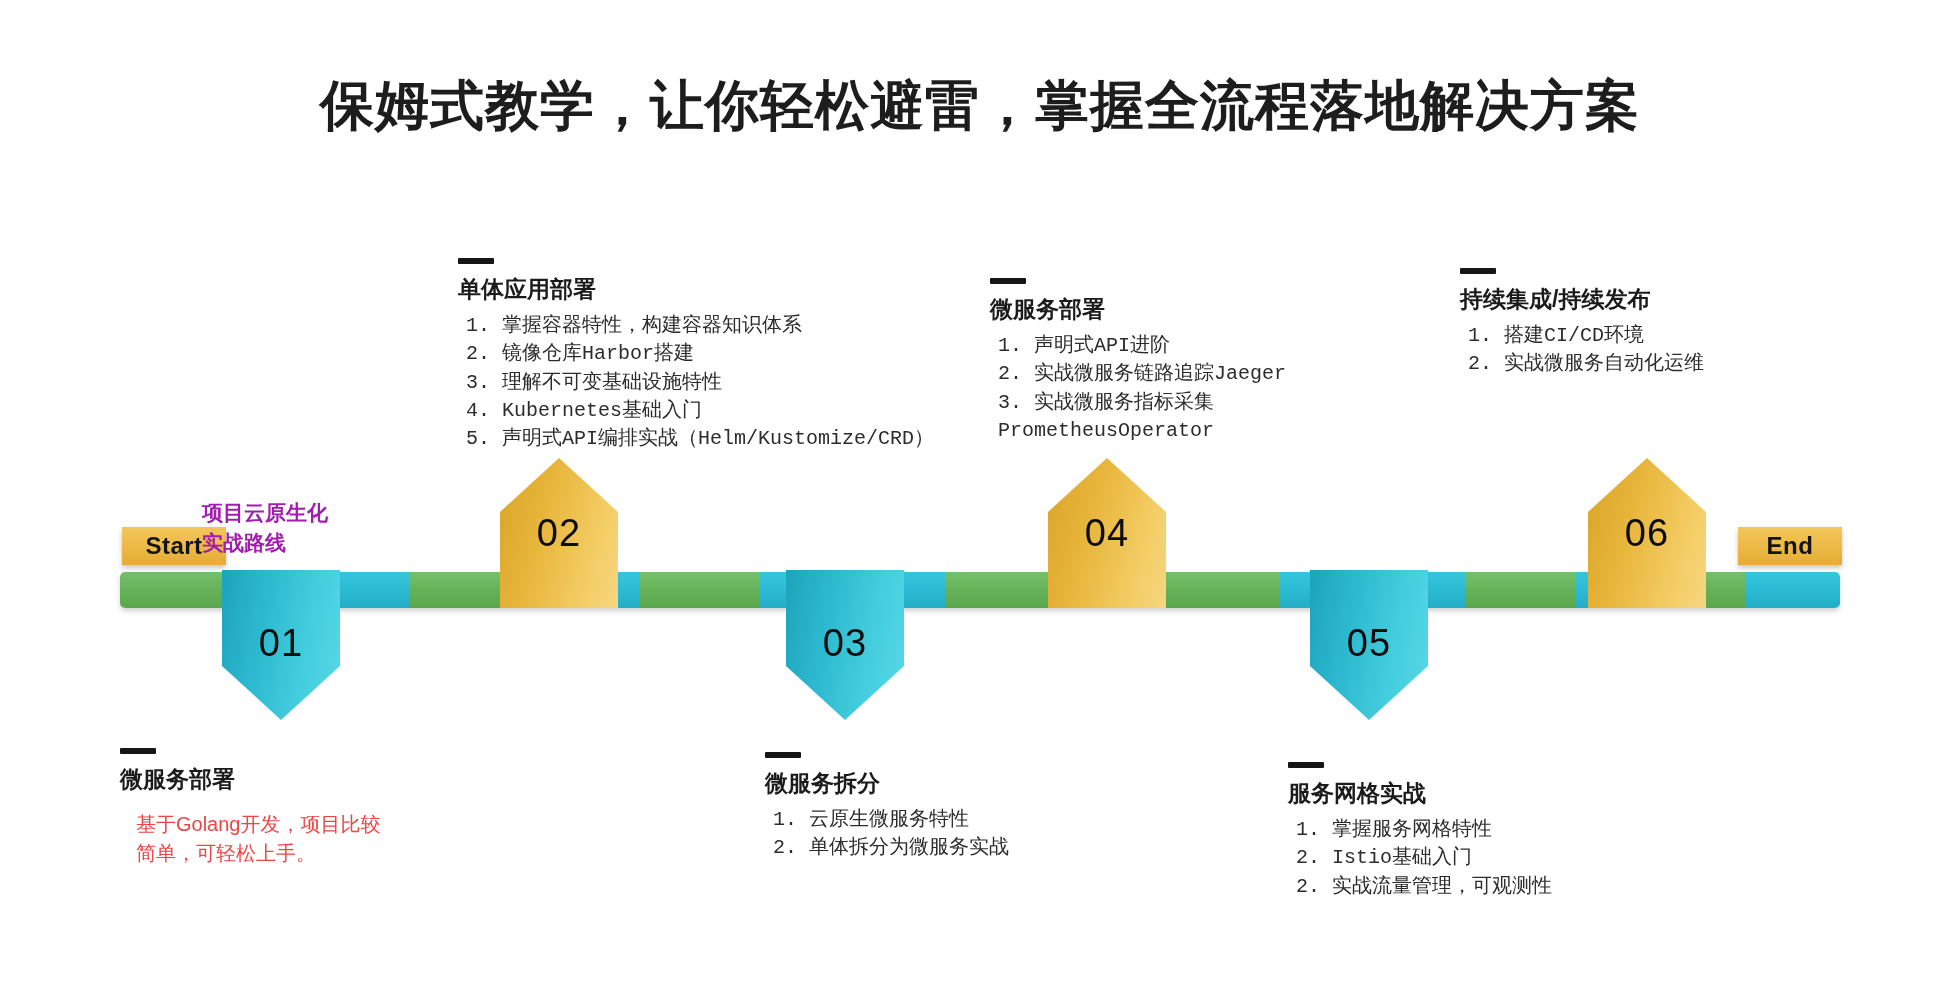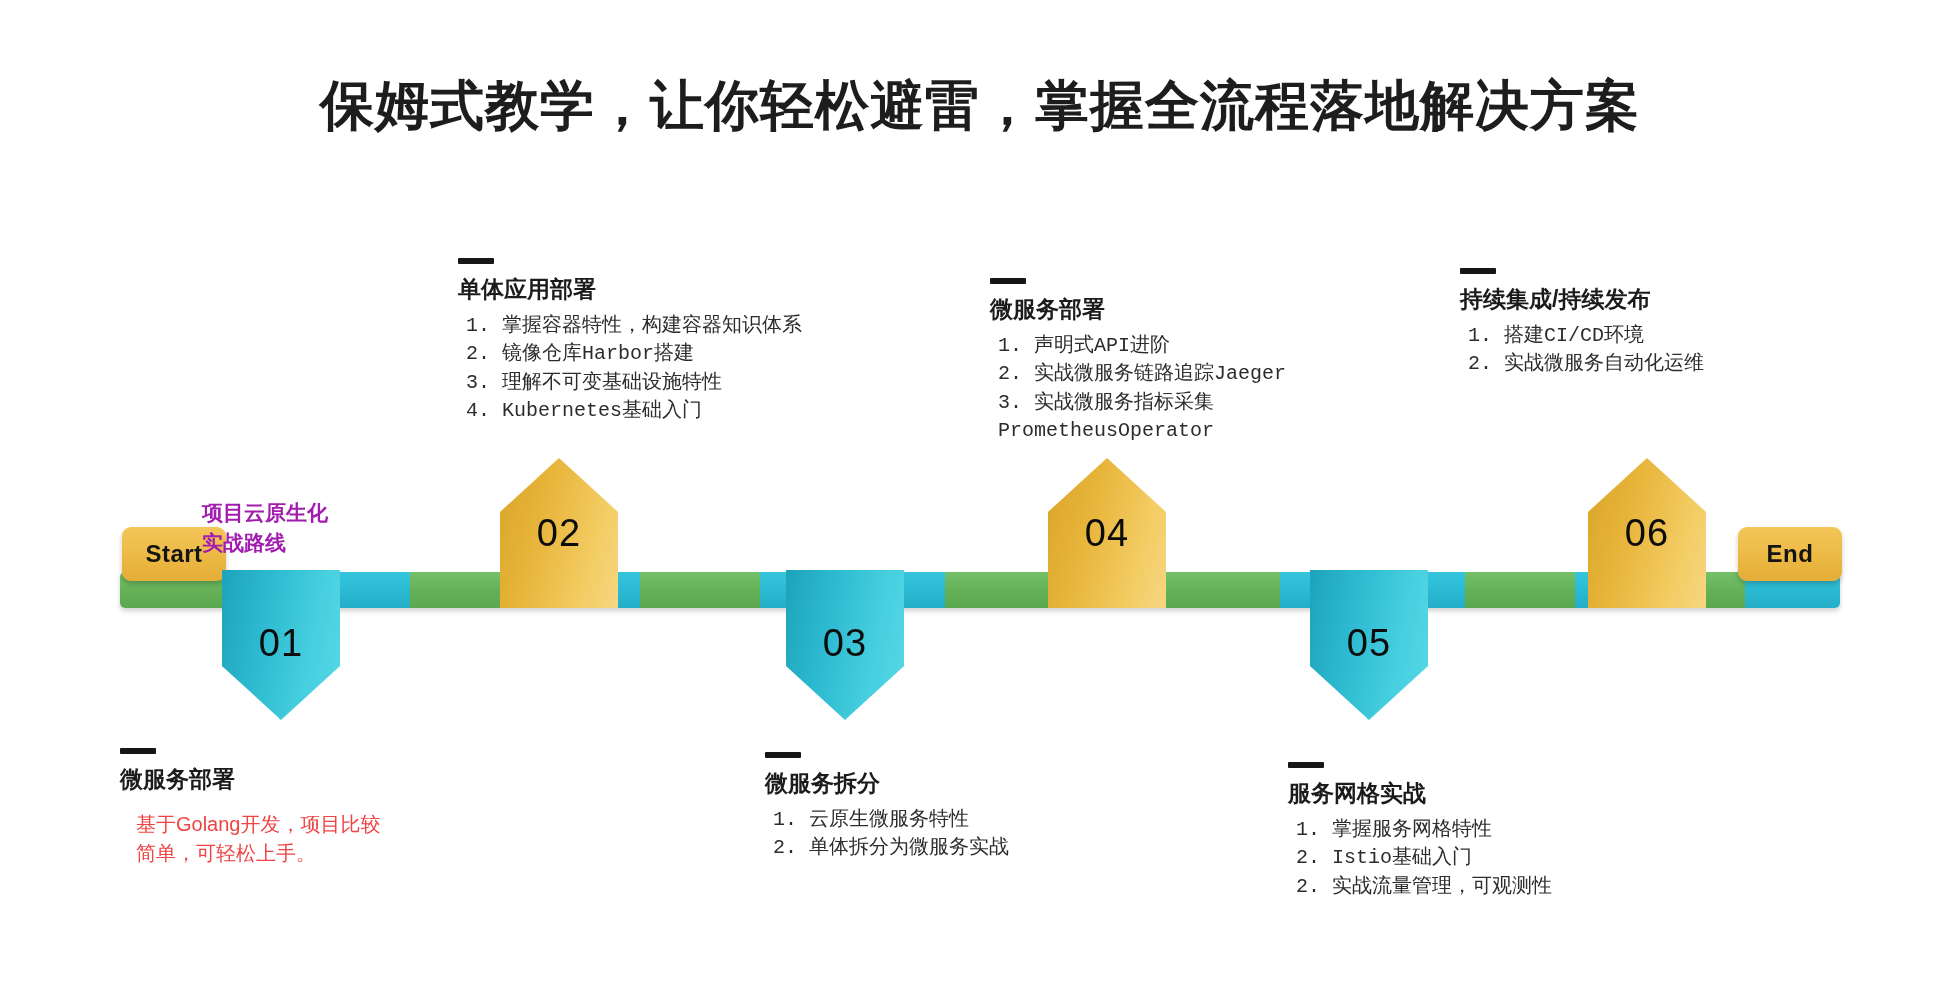--- a/index.html
+++ b/index.html
@@ -27,22 +27,22 @@
     position:absolute;left:120px;top:572px;width:1720px;height:36px;
     border-radius:5px;overflow:hidden;
     box-shadow:0 3px 5px rgba(0,0,0,.18);
   }
   .seg{position:absolute;top:0;height:36px;}
   .seg.green{background:linear-gradient(180deg,#74c16a 0%,#63b057 55%,#5aa84f 100%);}
   .seg.cyan{background:linear-gradient(180deg,#35c6dd 0%,#2ab9d2 55%,#24adc6 100%);}
 
   
   .cap{
-    position:absolute;height:54px;width:104px;
-    border-radius:9px;
+    position:absolute;height:38px;width:104px;
+    border-radius:0;
     background:linear-gradient(180deg,#f3c65a 0%,#ecb944 55%,#e3ad36 100%);
     box-shadow:0 3px 5px rgba(0,0,0,.22);
     display:flex;align-items:center;justify-content:center;
     font-size:24px;font-weight:bold;color:#141414;
     letter-spacing:.5px;
   }
   .cap.start{left:122px;top:527px;}
   .cap.end{left:1738px;top:527px;}
 
   
@@ -162,20 +162,21 @@
         <p>基于Golang开发，项目比较简单，可轻松上手。</p>
       </div>
       <div class="block" style="left: 458px; top: 258px;">
         <div class="tick"></div>
         <h3>单体应用部署</h3>
         <ul>
           <li>1. 掌握容器特性，构建容器知识体系</li>
           <li>2. 镜像仓库Harbor搭建</li>
           <li>3. 理解不可变基础设施特性</li>
           <li>4. Kubernetes基础入门</li>
+          <li>5. 声明式API编排实战（Helm/Kustomize/CRD）</li>
         </ul>
       </div>
       <div class="block" style="left: 765px; top: 752px;">
         <div class="tick"></div>
         <h3>微服务拆分</h3>
         <ul>
           <li>1. 云原生微服务特性</li>
           <li>2. 单体拆分为微服务实战</li>
         </ul>
       </div>

